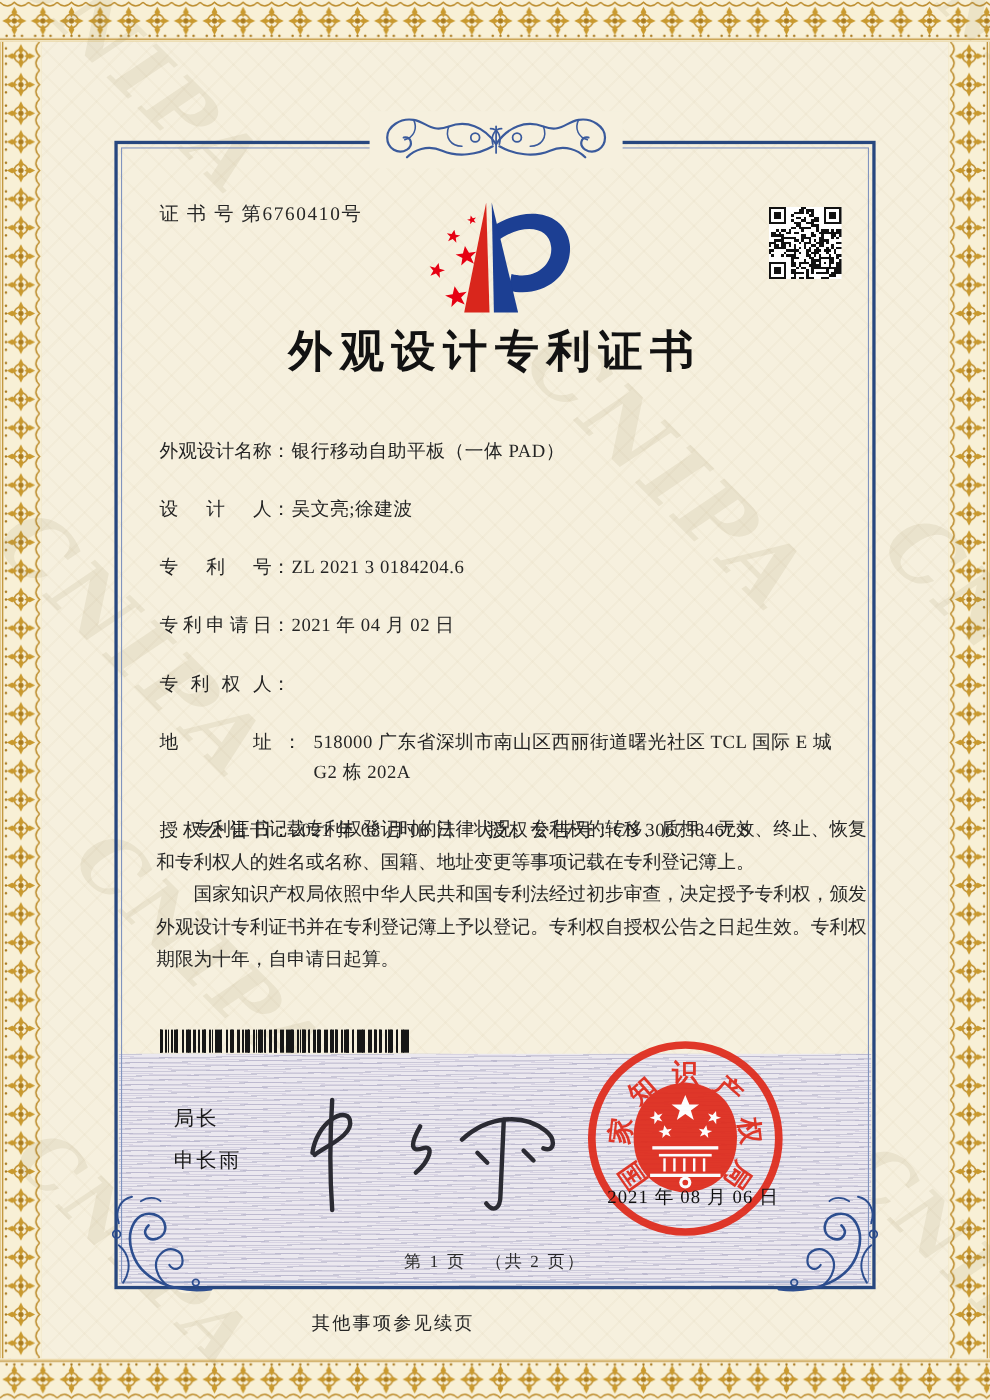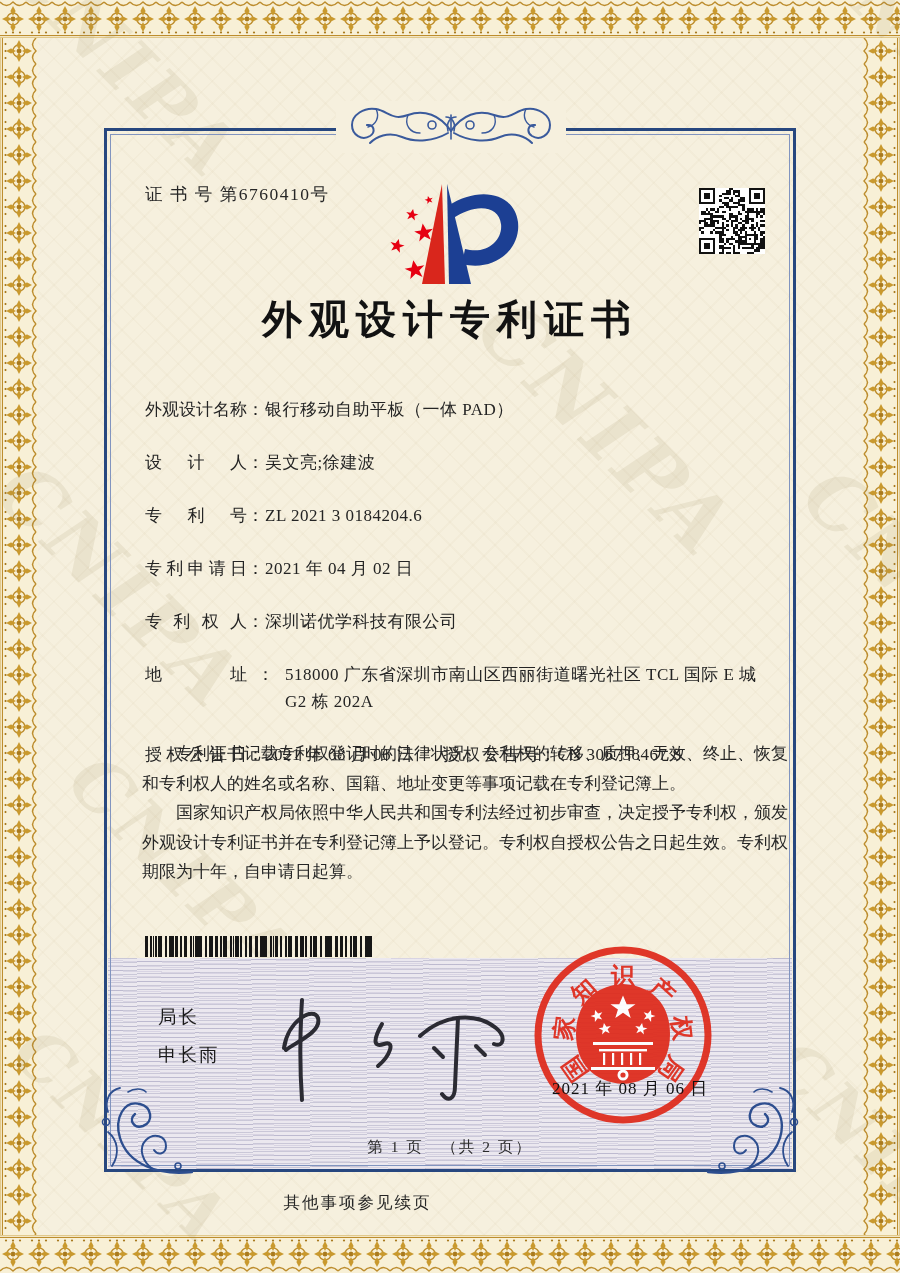--- a/index.html
+++ b/index.html
@@ -513,21 +513,20 @@
         <span class="fvalue">ZL 2021 3 0184204.6</span>
     </div>
     <div class="frow">
       <span class="flabel">专利申请日</span>
         <span class="fcolon">：</span>
         <span class="fvalue">2021 年 04 月 02 日</span>
     </div>
     <div class="frow">
       <span class="flabel">专利权人</span>
         <span class="fcolon">：</span>
-        <span class="fvalue">深圳诺优学科技有限公司</span>
     </div>
     <div class="frow addr">
       <span class="flabel">地址</span>
         <span class="fcolon">：</span>
         <span class="fvalue">518000 广东省深圳市南山区西丽街道曙光社区 TCL 国际 E 城 G2 栋 202A</span>
     </div>
     <div class="frow grant">
       <span class="fgroup">
         <span class="flabel">授权公告日</span>
           <span class="fcolon">：</span>

